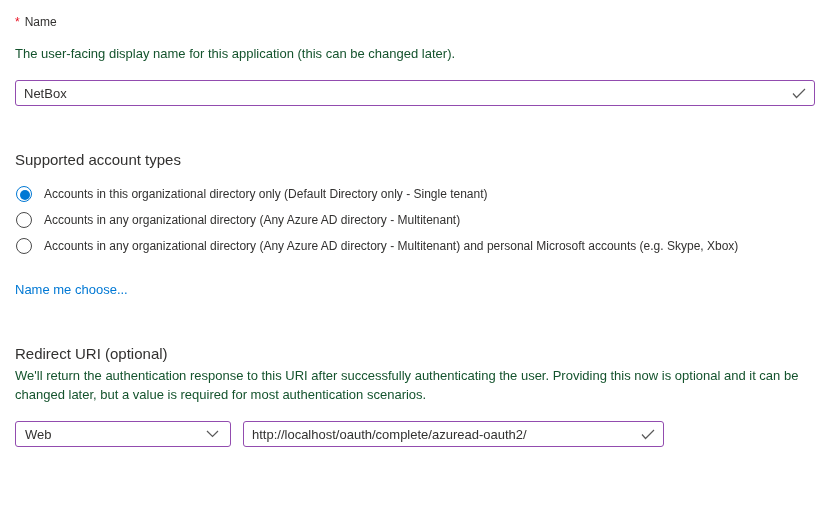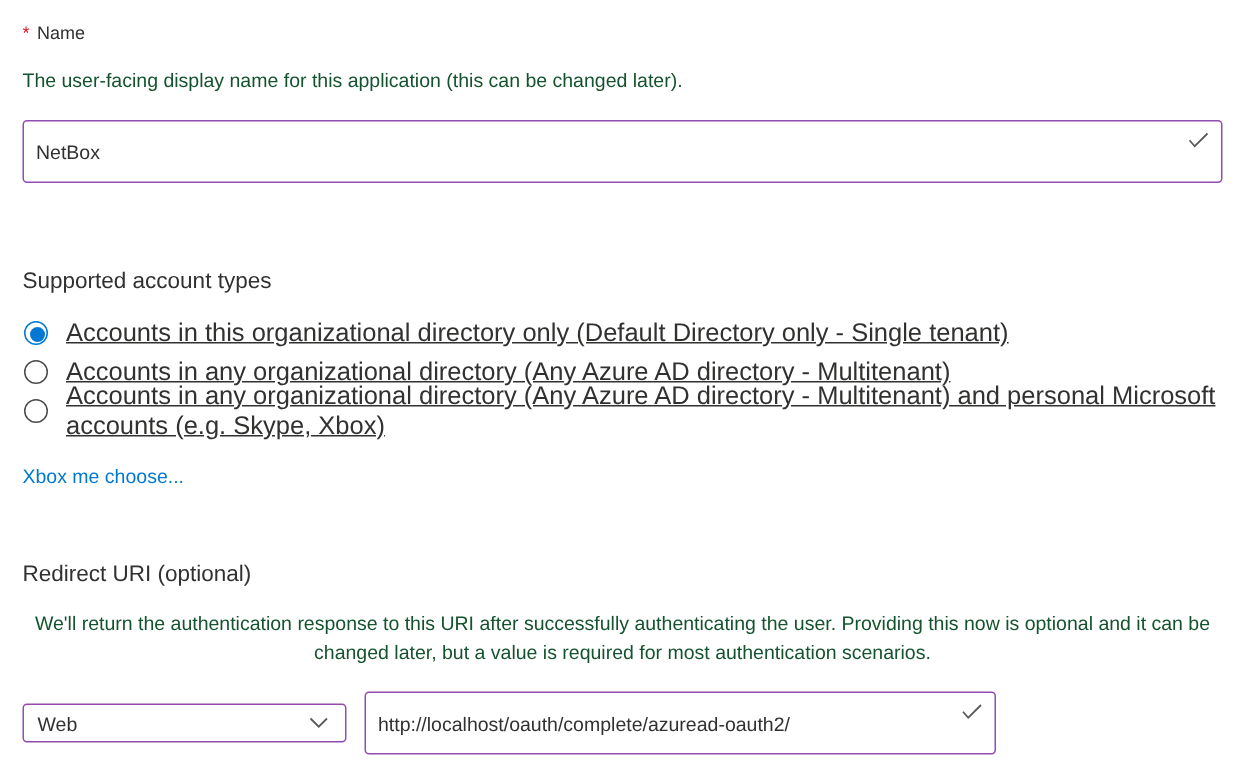--- a/index.html
+++ b/index.html
@@ -22,40 +22,40 @@
   .desc {
     font-size: 13px; line-height: 19px;
     color: #14532d;
     max-width: 801px;
     margin-top: 12px;
   }
 
   .input-wrap { position: relative; margin-top: 17px; }
   .input-wrap.full { width: 800px; }
   input.text-input {
-    width: 100%; height: 42px;
+    width: 100%; height: 26px;
     border: 1.5px solid #924caf;
     border-radius: 3px;
     padding: 0 32px 0 8px;
     font-family: "Liberation Sans", sans-serif;
     font-size: 13px; color: #323130;
     outline: none;
     background: #ffffff;
   }
   .valid-check {
     position: absolute; right: 9px; top: 8px;
     width: 14px; height: 11px;
     pointer-events: none;
   }
 
   .section-heading {
     font-size: 15px; font-weight: 400; line-height: 20px;
     color: #323130;
   }
-  .heading-account { margin-top: 56px; }
+  .heading-account { margin-top: 44px; }
   .question { font-size: 13px; line-height: 18px; margin-top: 21px; }
 
   .radio-group { margin-top: 11px; }
   .radio-row {
     display: flex; align-items: center;
     height: 26px;
     cursor: pointer;
   }
   .radio-circle {
     flex: 0 0 auto;
@@ -67,33 +67,33 @@
     margin-left: 1px;
   }
   .radio-row.selected .radio-circle { border-color: #0078d4; }
   .radio-row.selected .radio-circle::after {
     content: "";
     position: absolute; left: 3px; top: 3px;
     width: 10px; height: 10px;
     border-radius: 50%;
     background: #0078d4;
   }
-  .radio-label { font-size: 17px; margin-left: 12px; text-decoration: underline; }
+  .radio-label { font-size: 12px; margin-left: 12px; }
 
   .help-link {
     display: inline-block;
     margin-top: 23px;
     font-size: 13px;
     color: #0078d4;
     text-decoration: none;
     cursor: pointer;
   }
 
   .heading-redirect { margin-top: 46px; }
-  .redirect-desc { margin-top: 13px; max-width: 802px; text-align: center; }
+  .redirect-desc { margin-top: 2px; max-width: 802px; }
 
   .uri-row { display: flex; align-items: center; margin-top: 17px; }
   .select-box {
     width: 216px; height: 26px;
     border: 1.5px solid #924caf;
     border-radius: 3px;
     background: #ffffff;
     display: flex; align-items: center; justify-content: space-between;
     padding: 0 11px 0 9px;
     font-size: 13px; color: #323130;
@@ -130,21 +130,21 @@
     <div class="radio-row">
       <span class="radio-circle"></span>
       <span class="radio-label">Accounts in any organizational directory (Any Azure AD directory - Multitenant)</span>
     </div>
     <div class="radio-row">
       <span class="radio-circle"></span>
       <span class="radio-label">Accounts in any organizational directory (Any Azure AD directory - Multitenant) and personal Microsoft accounts (e.g. Skype, Xbox)</span>
     </div>
   </div>
 
-  <a class="help-link">Xbox me choose...</a>
+  <a class="help-link">Name me choose...</a>
 
   
   <div class="section-heading heading-redirect">Redirect URI (optional)</div>
   <div class="desc redirect-desc">We'll return the authentication response to this URI after successfully authenticating the user. Providing this now is optional and it can be changed later, but a value is required for most authentication scenarios.</div>
 
   <div class="uri-row">
     <div class="select-box">
       <span>Web</span>
       <svg class="chevron" viewBox="0 0 13 8">
         <polyline points="1,1 6.5,6.5 12,1" fill="none" stroke="#5a5a5a" stroke-width="1.2"></polyline>

